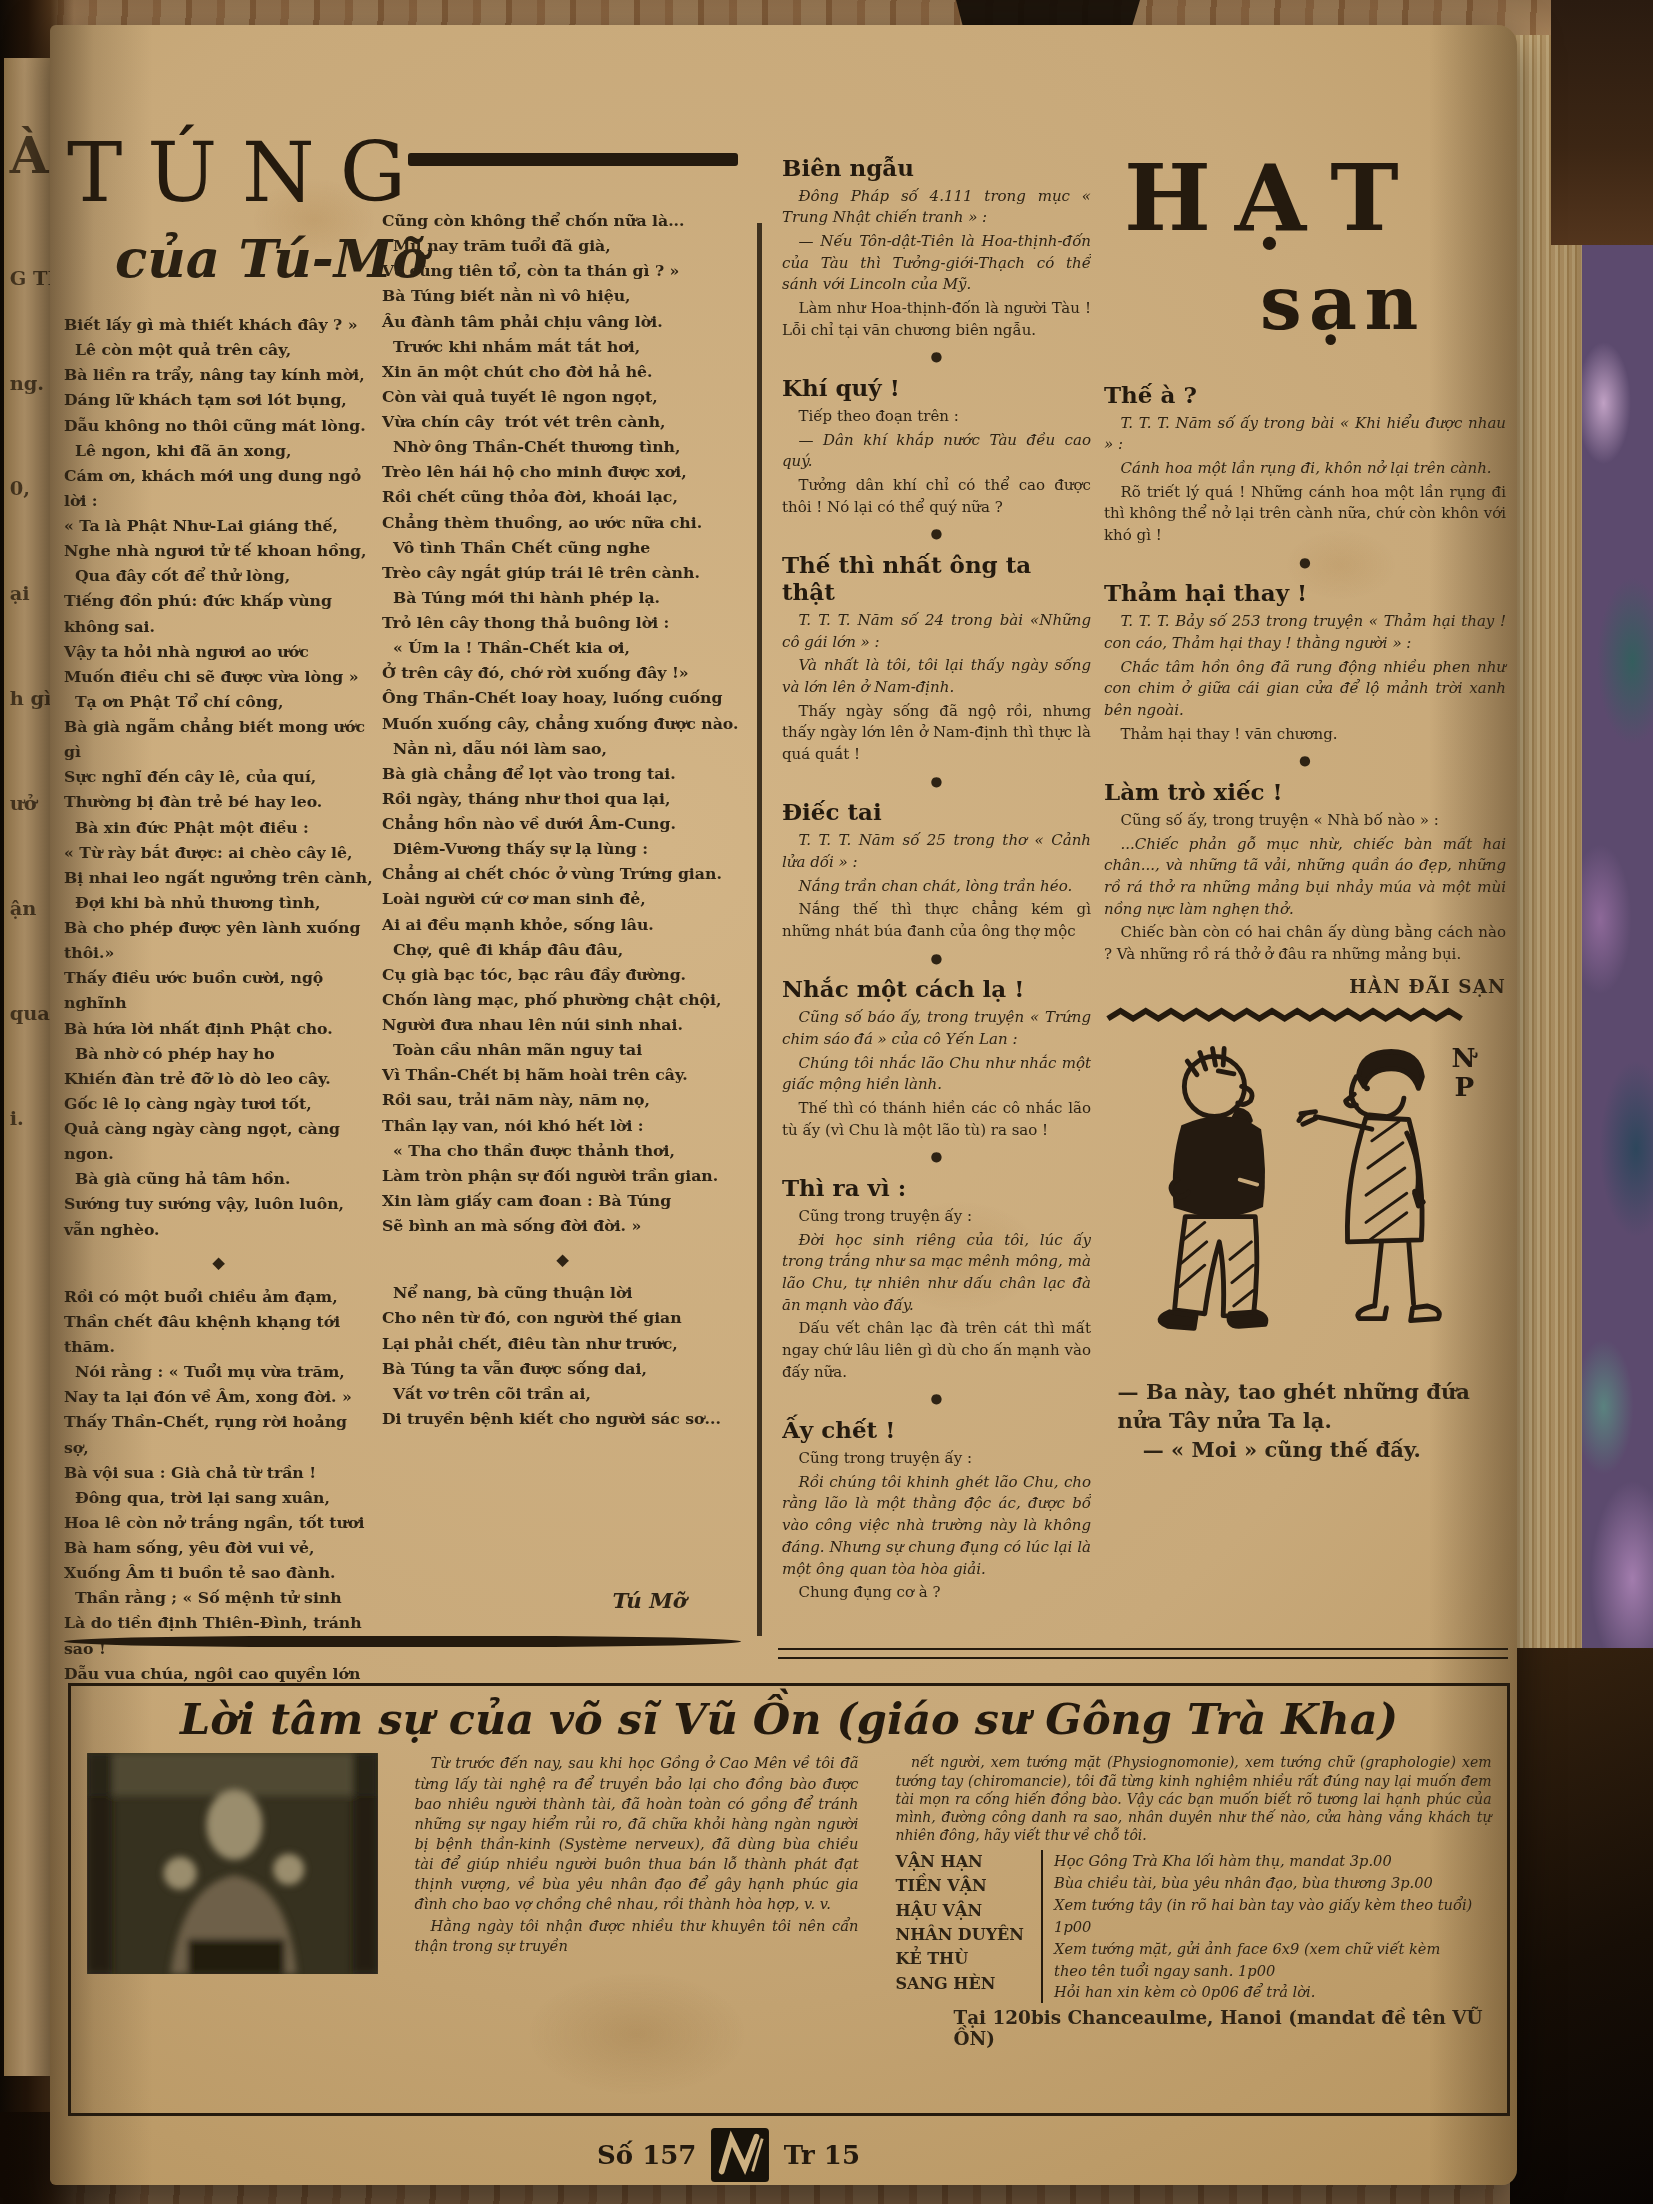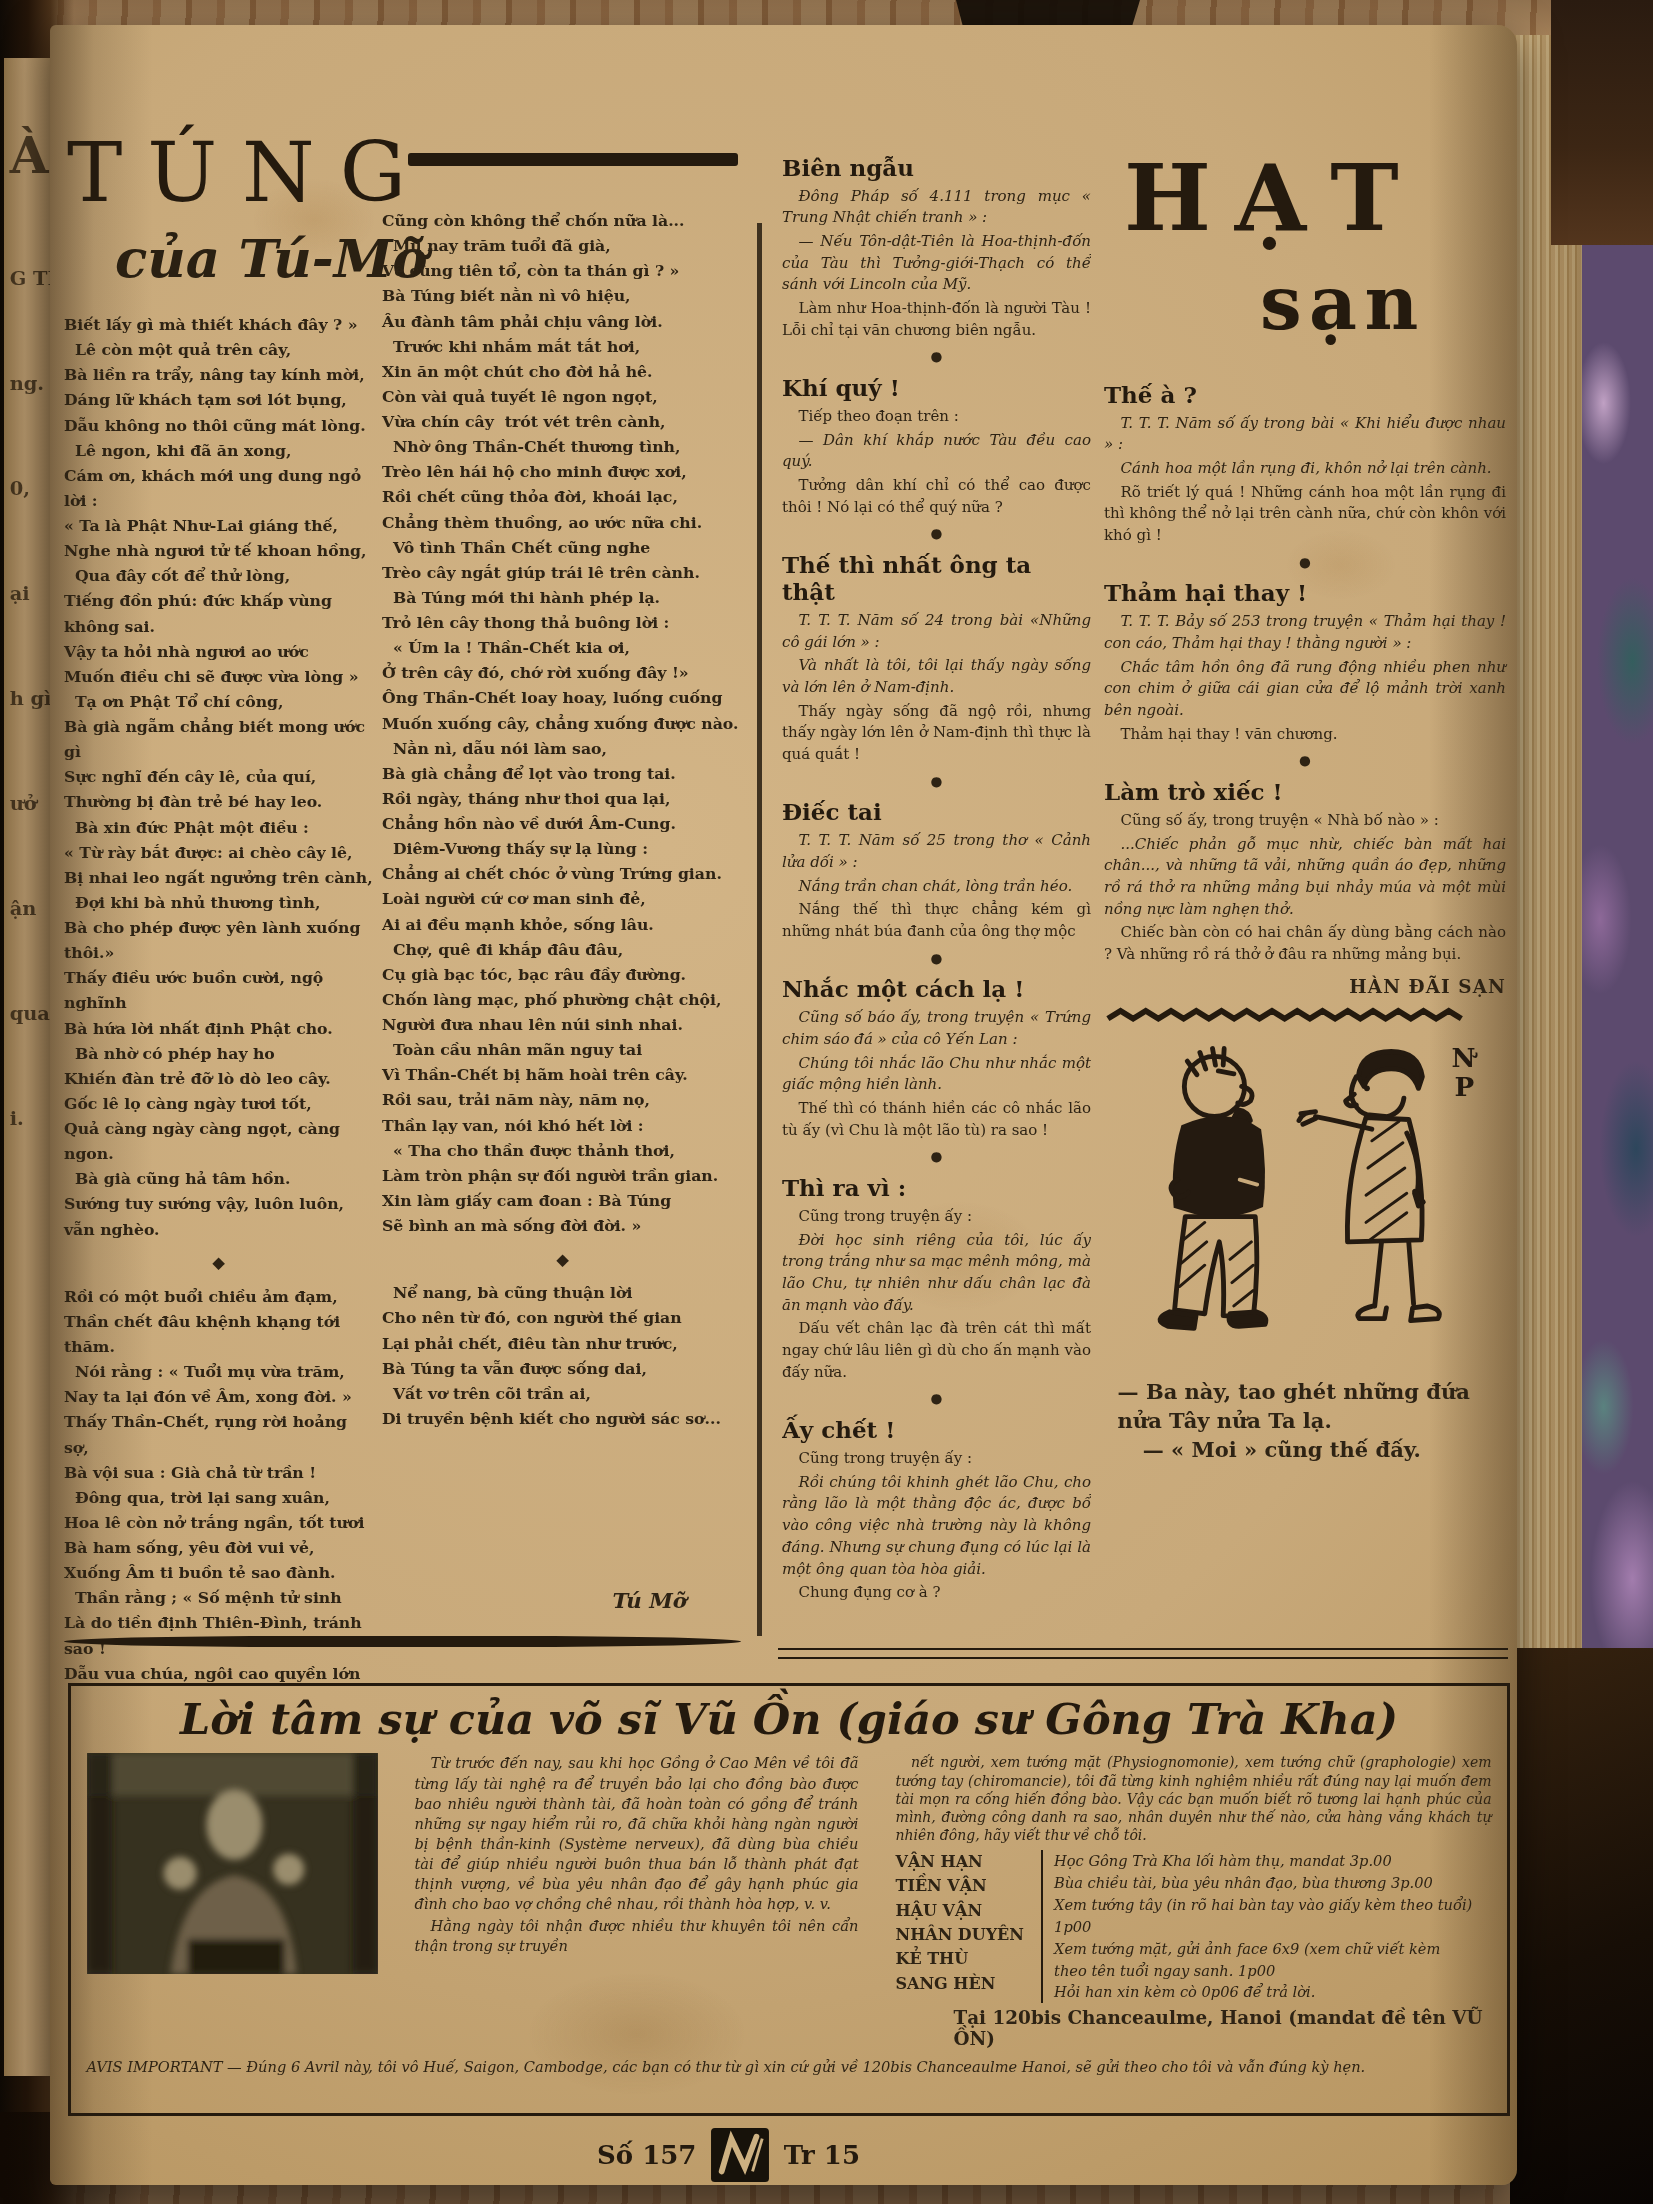--- a/index.html
+++ b/index.html
@@ -386,21 +386,20 @@
               <div class="svc-line">Xem tướng tây (in rõ hai bàn tay vào giấy kèm theo tuổi)  1p00</div>
               <div class="svc-line">Xem tướng mặt, gửi ảnh face 6x9 (xem chữ viết kèm</div>
               <div class="svc-line">theo tên tuổi ngay sanh.  1p00</div>
               <div class="svc-line">Hỏi han xin kèm cò 0p06 để trả lời.</div>
             </div>
         </div>
         <div class="ad-address">Tại 120bis Chanceaulme, Hanoi (mandat đề tên VŨ ỒN)</div>
       </div>
     </div>
     <div class="ad-bottom">
-      <div class="ad-avis">AVIS IMPORTANT — Đúng 6 Avril này, tôi vô Huế, Saigon, Cambodge, các bạn có thư từ gì xin cứ gửi về 120bis Chanceaulme Hanoi, sẽ gửi theo cho tôi và vẫn đúng kỳ hẹn.</div>
     </div>
   </div>
 
   <div class="abs footer">
     <span class="foot-txt">Số 157</span>
     <svg width="60" height="56" viewBox="0 0 62 58">
       <rect x="1" y="1" width="60" height="56" rx="4" fill="#17120a"></rect>
       <path d="M12 46 L22 12 L36 42 L48 10" fill="none" stroke="#cdb182" stroke-width="6" stroke-linecap="round"></path>
       <path d="M44 46 l10 -34" stroke="#cdb182" stroke-width="3"></path>
     </svg>

